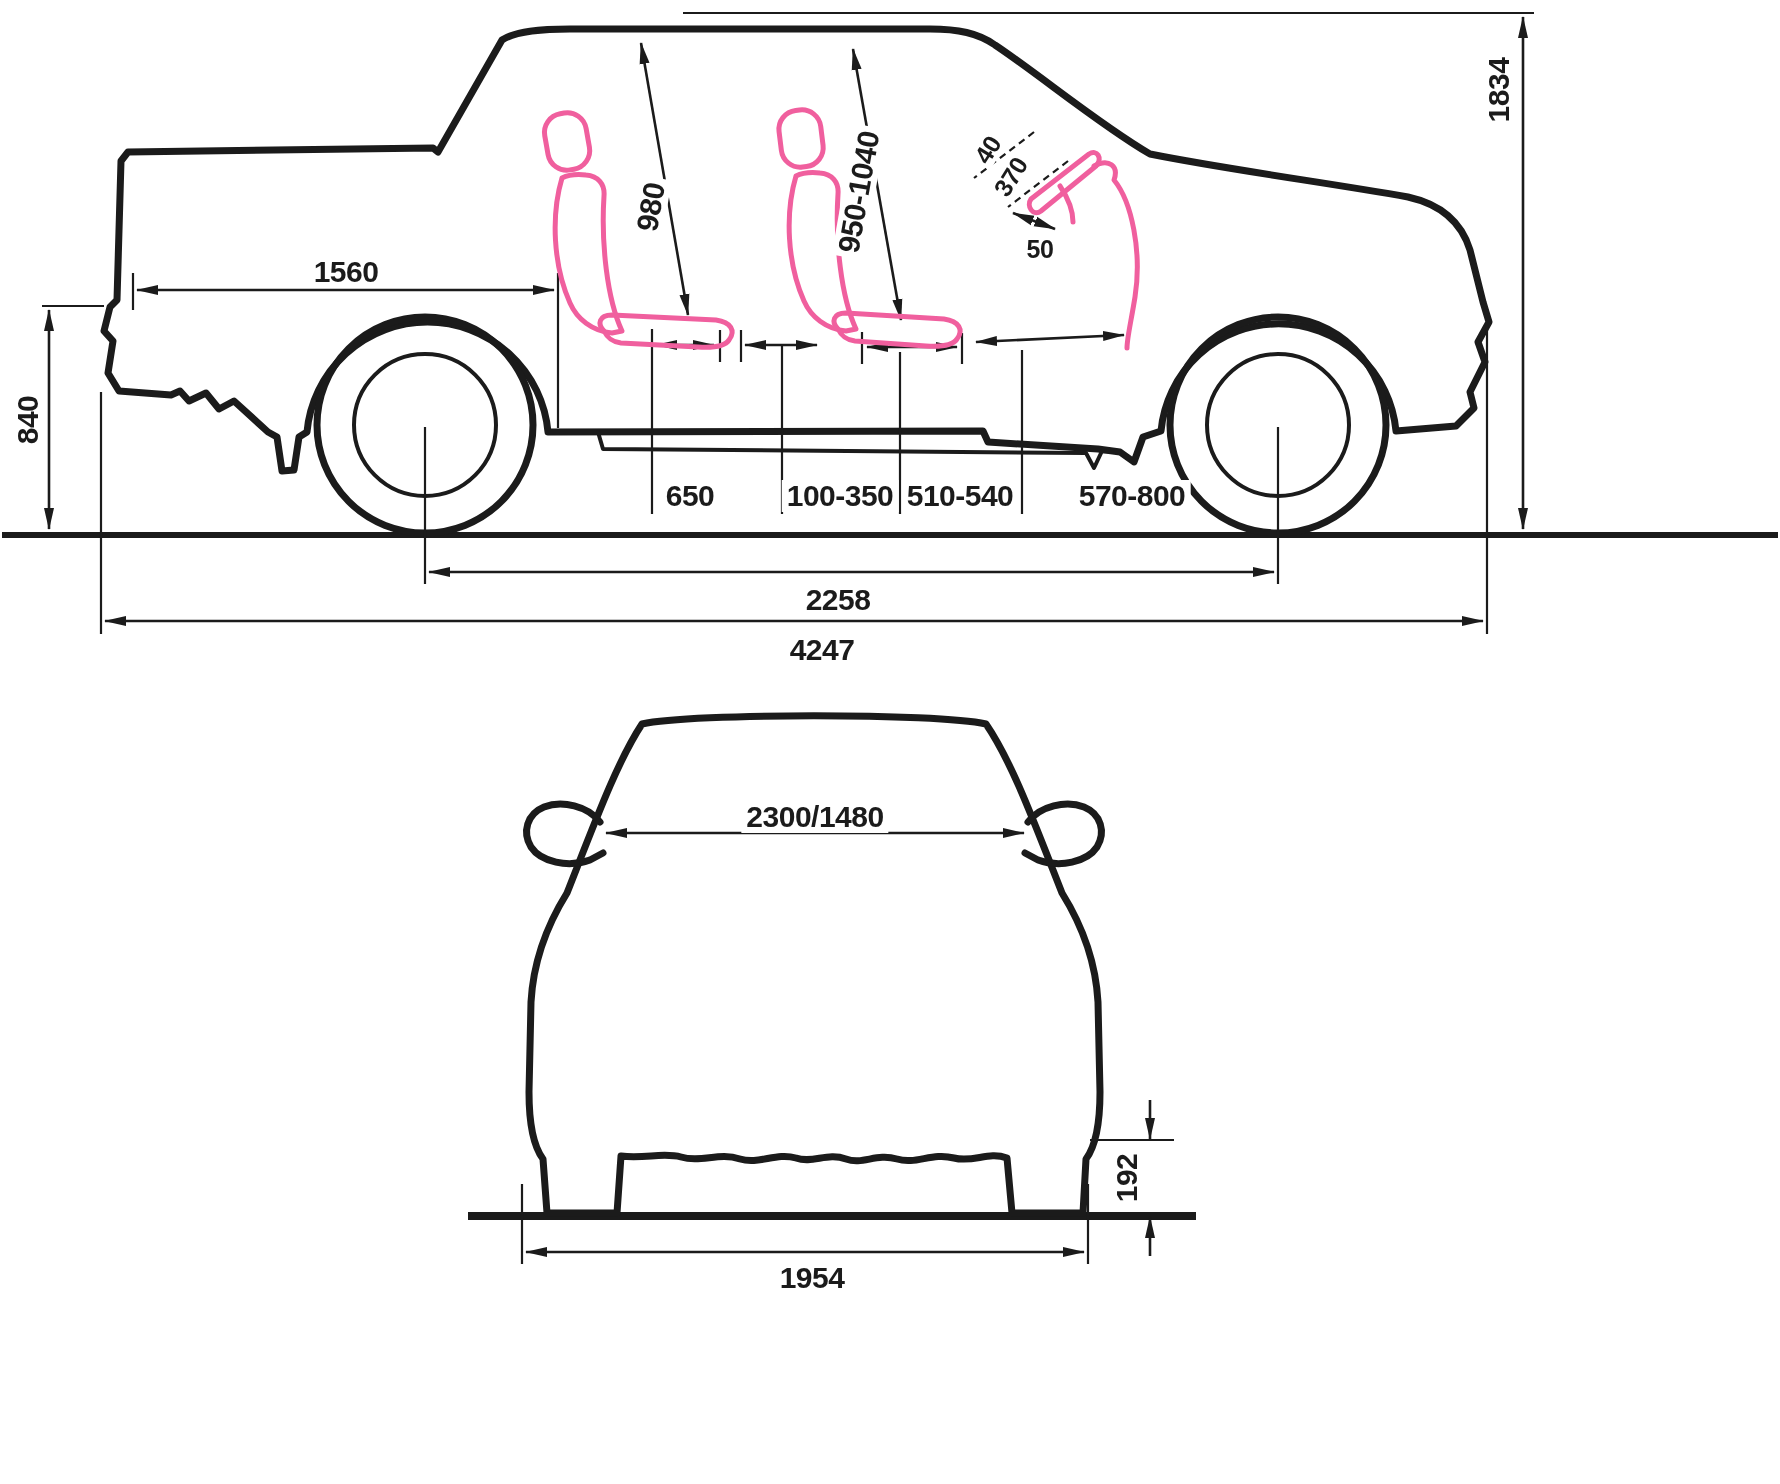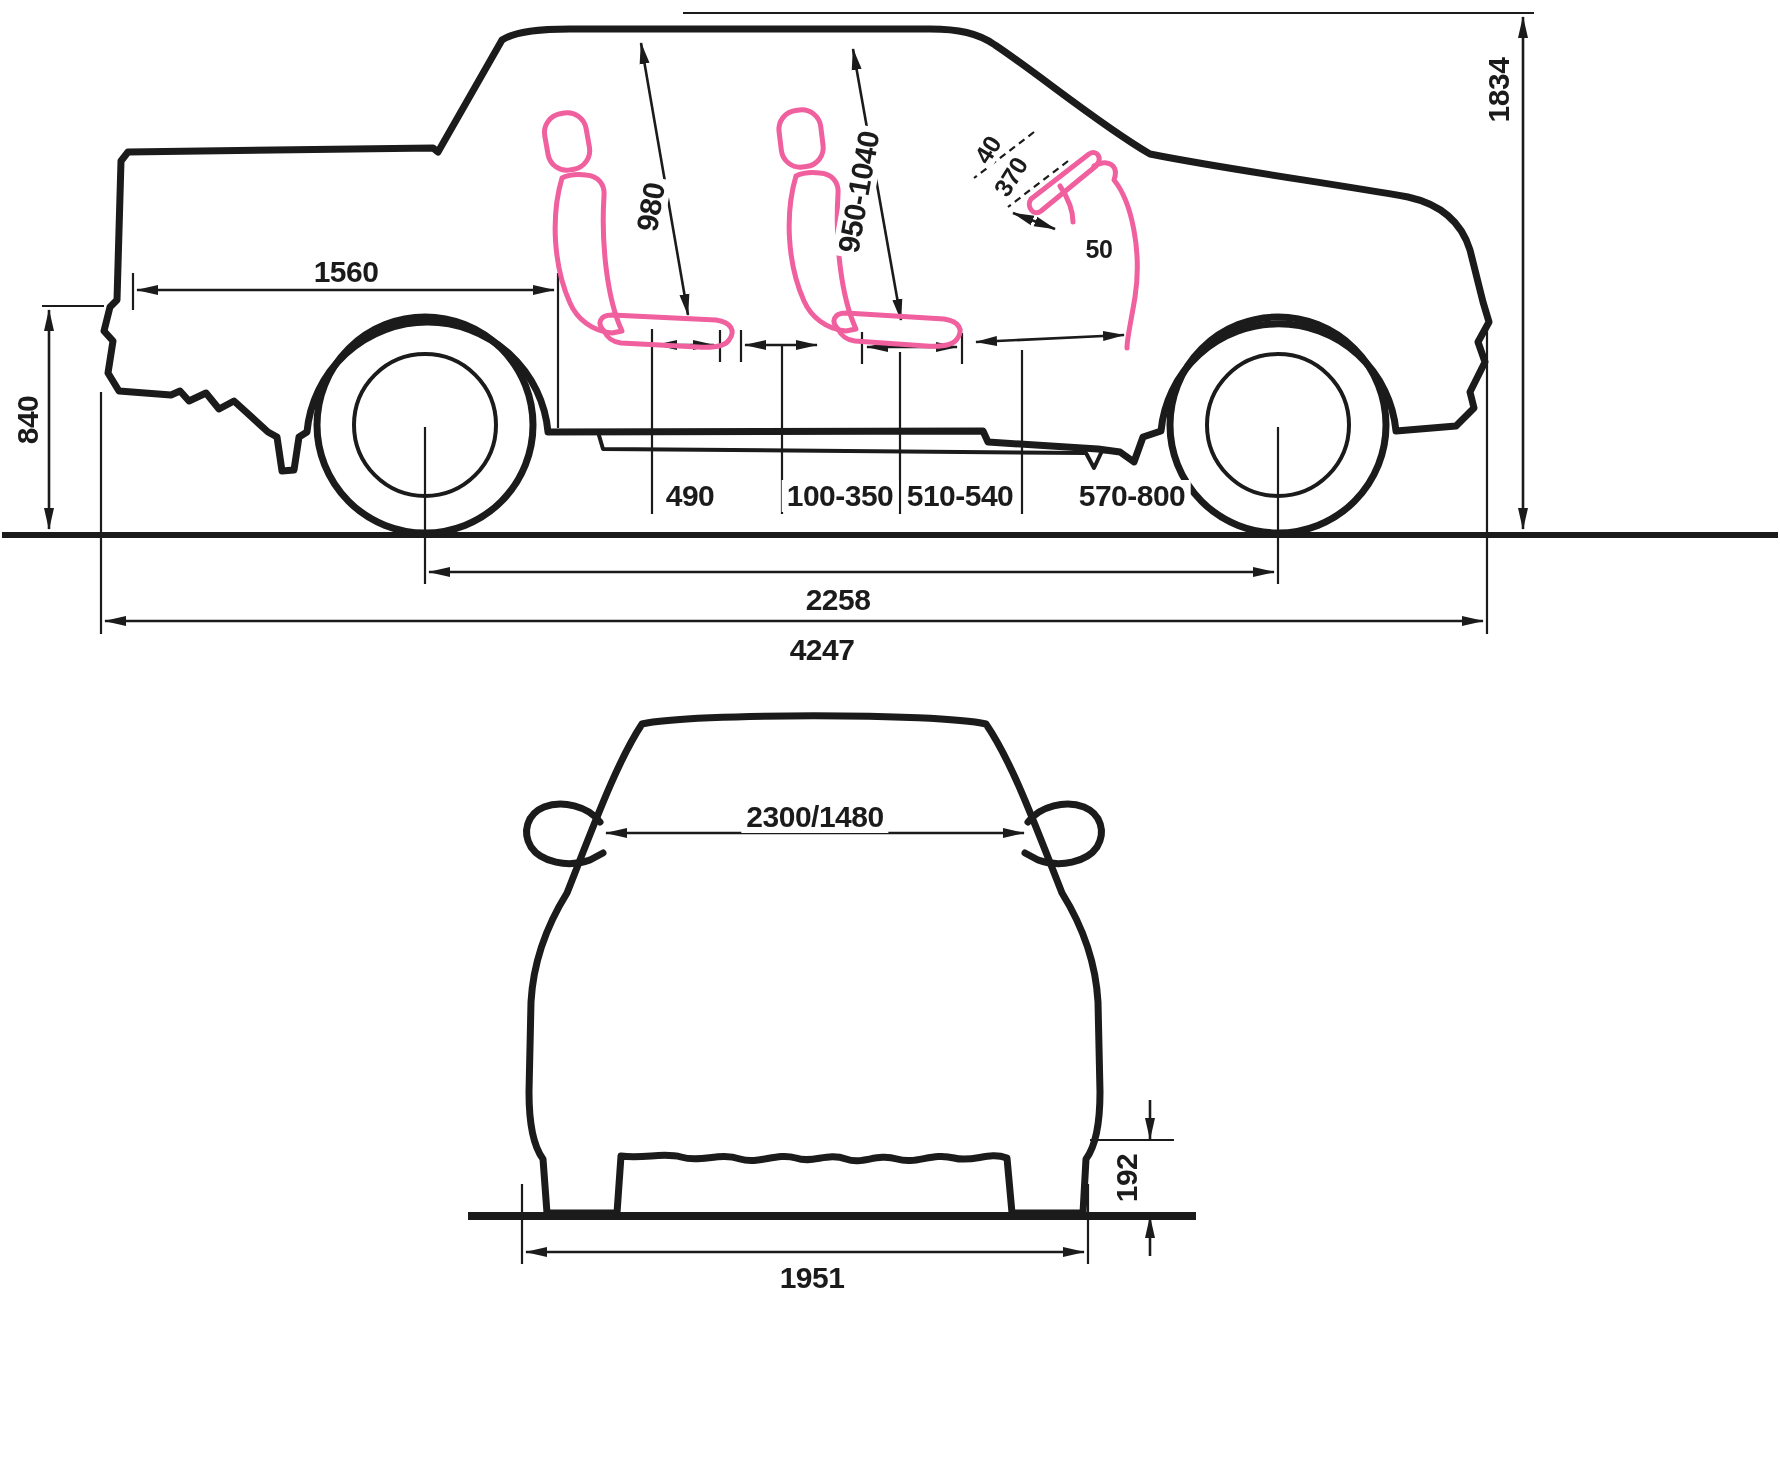--- a/index.html
+++ b/index.html
@@ -174,24 +174,24 @@
   </g>
 </svg>
 
 <div class="lbl r90" style="left:1499px;top:90px">1834</div>
 <div class="lbl" style="left:346px;top:272px">1560</div>
 <div class="lbl r90" style="left:28px;top:420px">840</div>
 <div class="lbl r80" style="left:651px;top:207px">980</div>
 <div class="lbl r80" style="left:859px;top:192px">950-1040</div>
 <div class="lbl sm r58" style="left:988px;top:150px">40</div>
 <div class="lbl sm r58" style="left:1011px;top:177px">370</div>
-<div class="lbl sm" style="left:1099px;top:249px">50</div>
-<div class="lbl" style="left:690px;top:496px">490</div>
+<div class="lbl sm" style="left:1040px;top:249px">50</div>
+<div class="lbl" style="left:690px;top:496px">650</div>
 <div class="lbl" style="left:840px;top:496px">100-350</div>
 <div class="lbl" style="left:960px;top:496px">510-540</div>
 <div class="lbl" style="left:1132px;top:496px">570-800</div>
 <div class="lbl" style="left:838px;top:600px">2258</div>
 <div class="lbl" style="left:822px;top:650px">4247</div>
 <div class="lbl" style="left:815px;top:817px">2300/1480</div>
 <div class="lbl r90" style="left:1127px;top:1178px">192</div>
-<div class="lbl" style="left:812px;top:1278px">1951</div>
+<div class="lbl" style="left:812px;top:1278px">1954</div>
 
 </div>
 
 </body></html>

